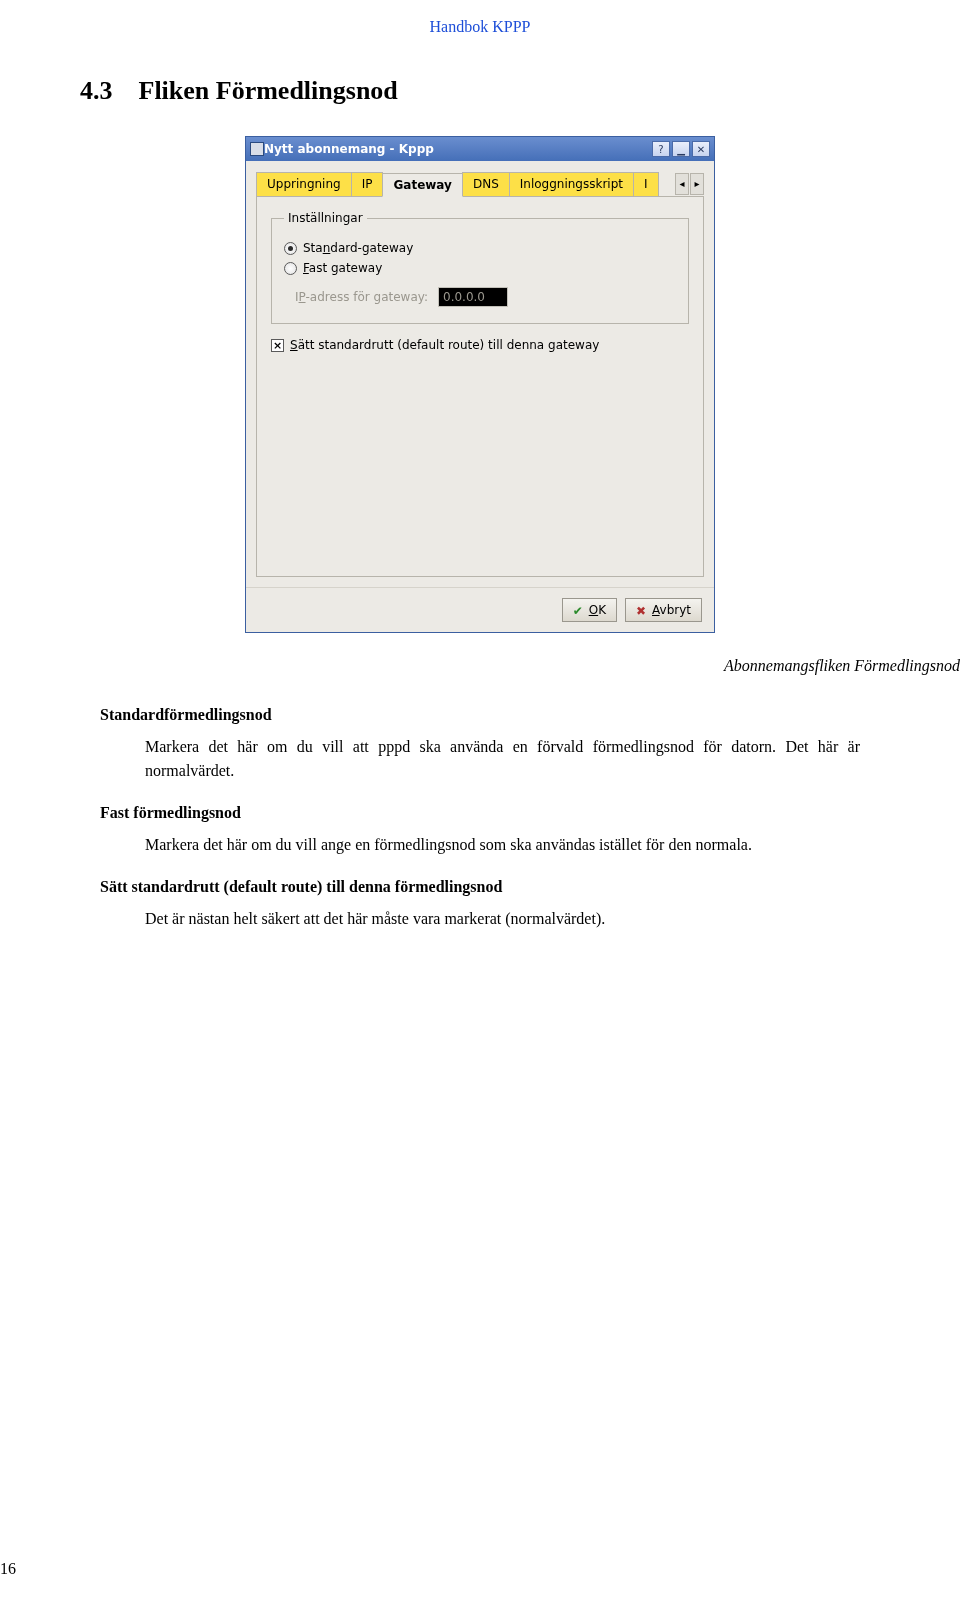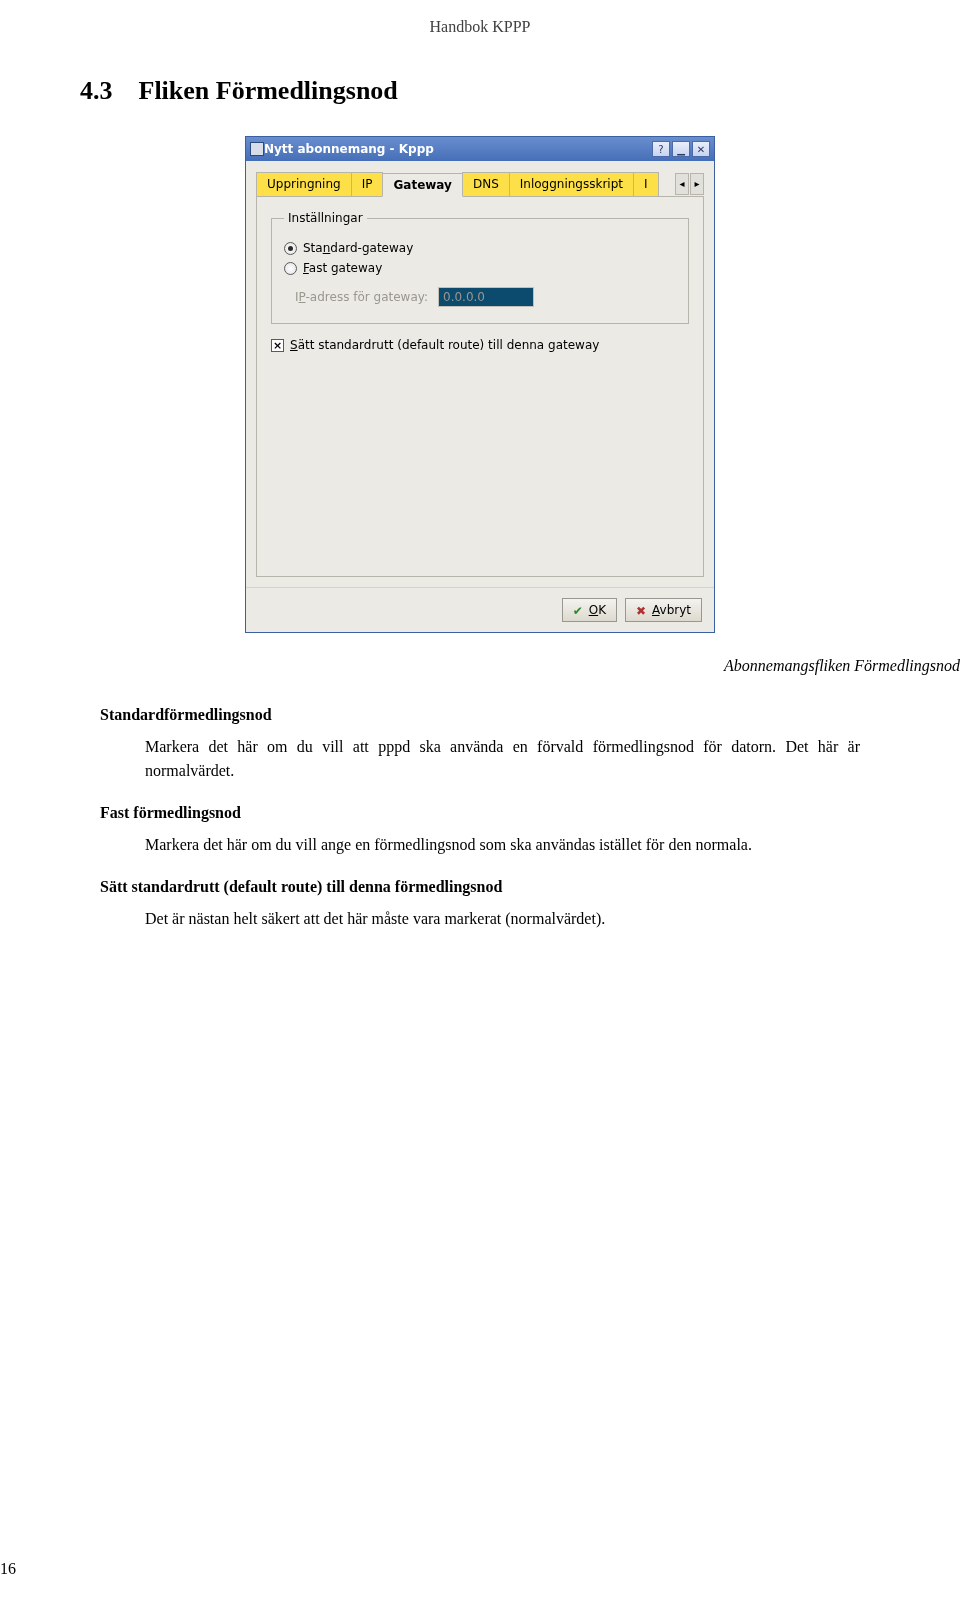--- a/index.html
+++ b/index.html
@@ -8,21 +8,21 @@
     font-family: Georgia, 'Times New Roman', serif;
     width: 960px;
     height: 1600px;
     position: relative;
     color: #000;
   }
   .page-header {
     text-align: center;
     font-size: 16px;
     padding-top: 18px;
-    color: #404040;
+    color: #1d4ed8;
   }
   .section-title {
     font-family: Georgia, serif;
     font-size: 26px;
     font-weight: bold;
     padding: 40px 0 0 80px;
   }
   .screenshot-wrap {
     display: flex;
     justify-content: center;
@@ -129,23 +129,23 @@
   .radio.checked::after {
     content: ""; width: 5px; height: 5px; border-radius: 50%; background: #2a2a2a;
   }
   .ip-row {
     display: flex; align-items: center; gap: 10px;
     margin: 12px 0 4px 11px;
     font-size: 12px;
     color: #9a978e;
   }
   .ip-input {
-    width: 96px; height: 20px;
+    width: 70px; height: 20px;
     border: 1px solid #c2c0b8;
-    background: #0c4a6e;
+    background: #000000;
     padding: 0 4px;
     color: #9a978e;
     font-size: 12px;
     display: flex; align-items: center;
   }
   .checkbox {
     width: 13px; height: 13px;
     border: 1px solid #5a5a5a;
     background: #fff;
     display: flex; align-items: center; justify-content: center;

